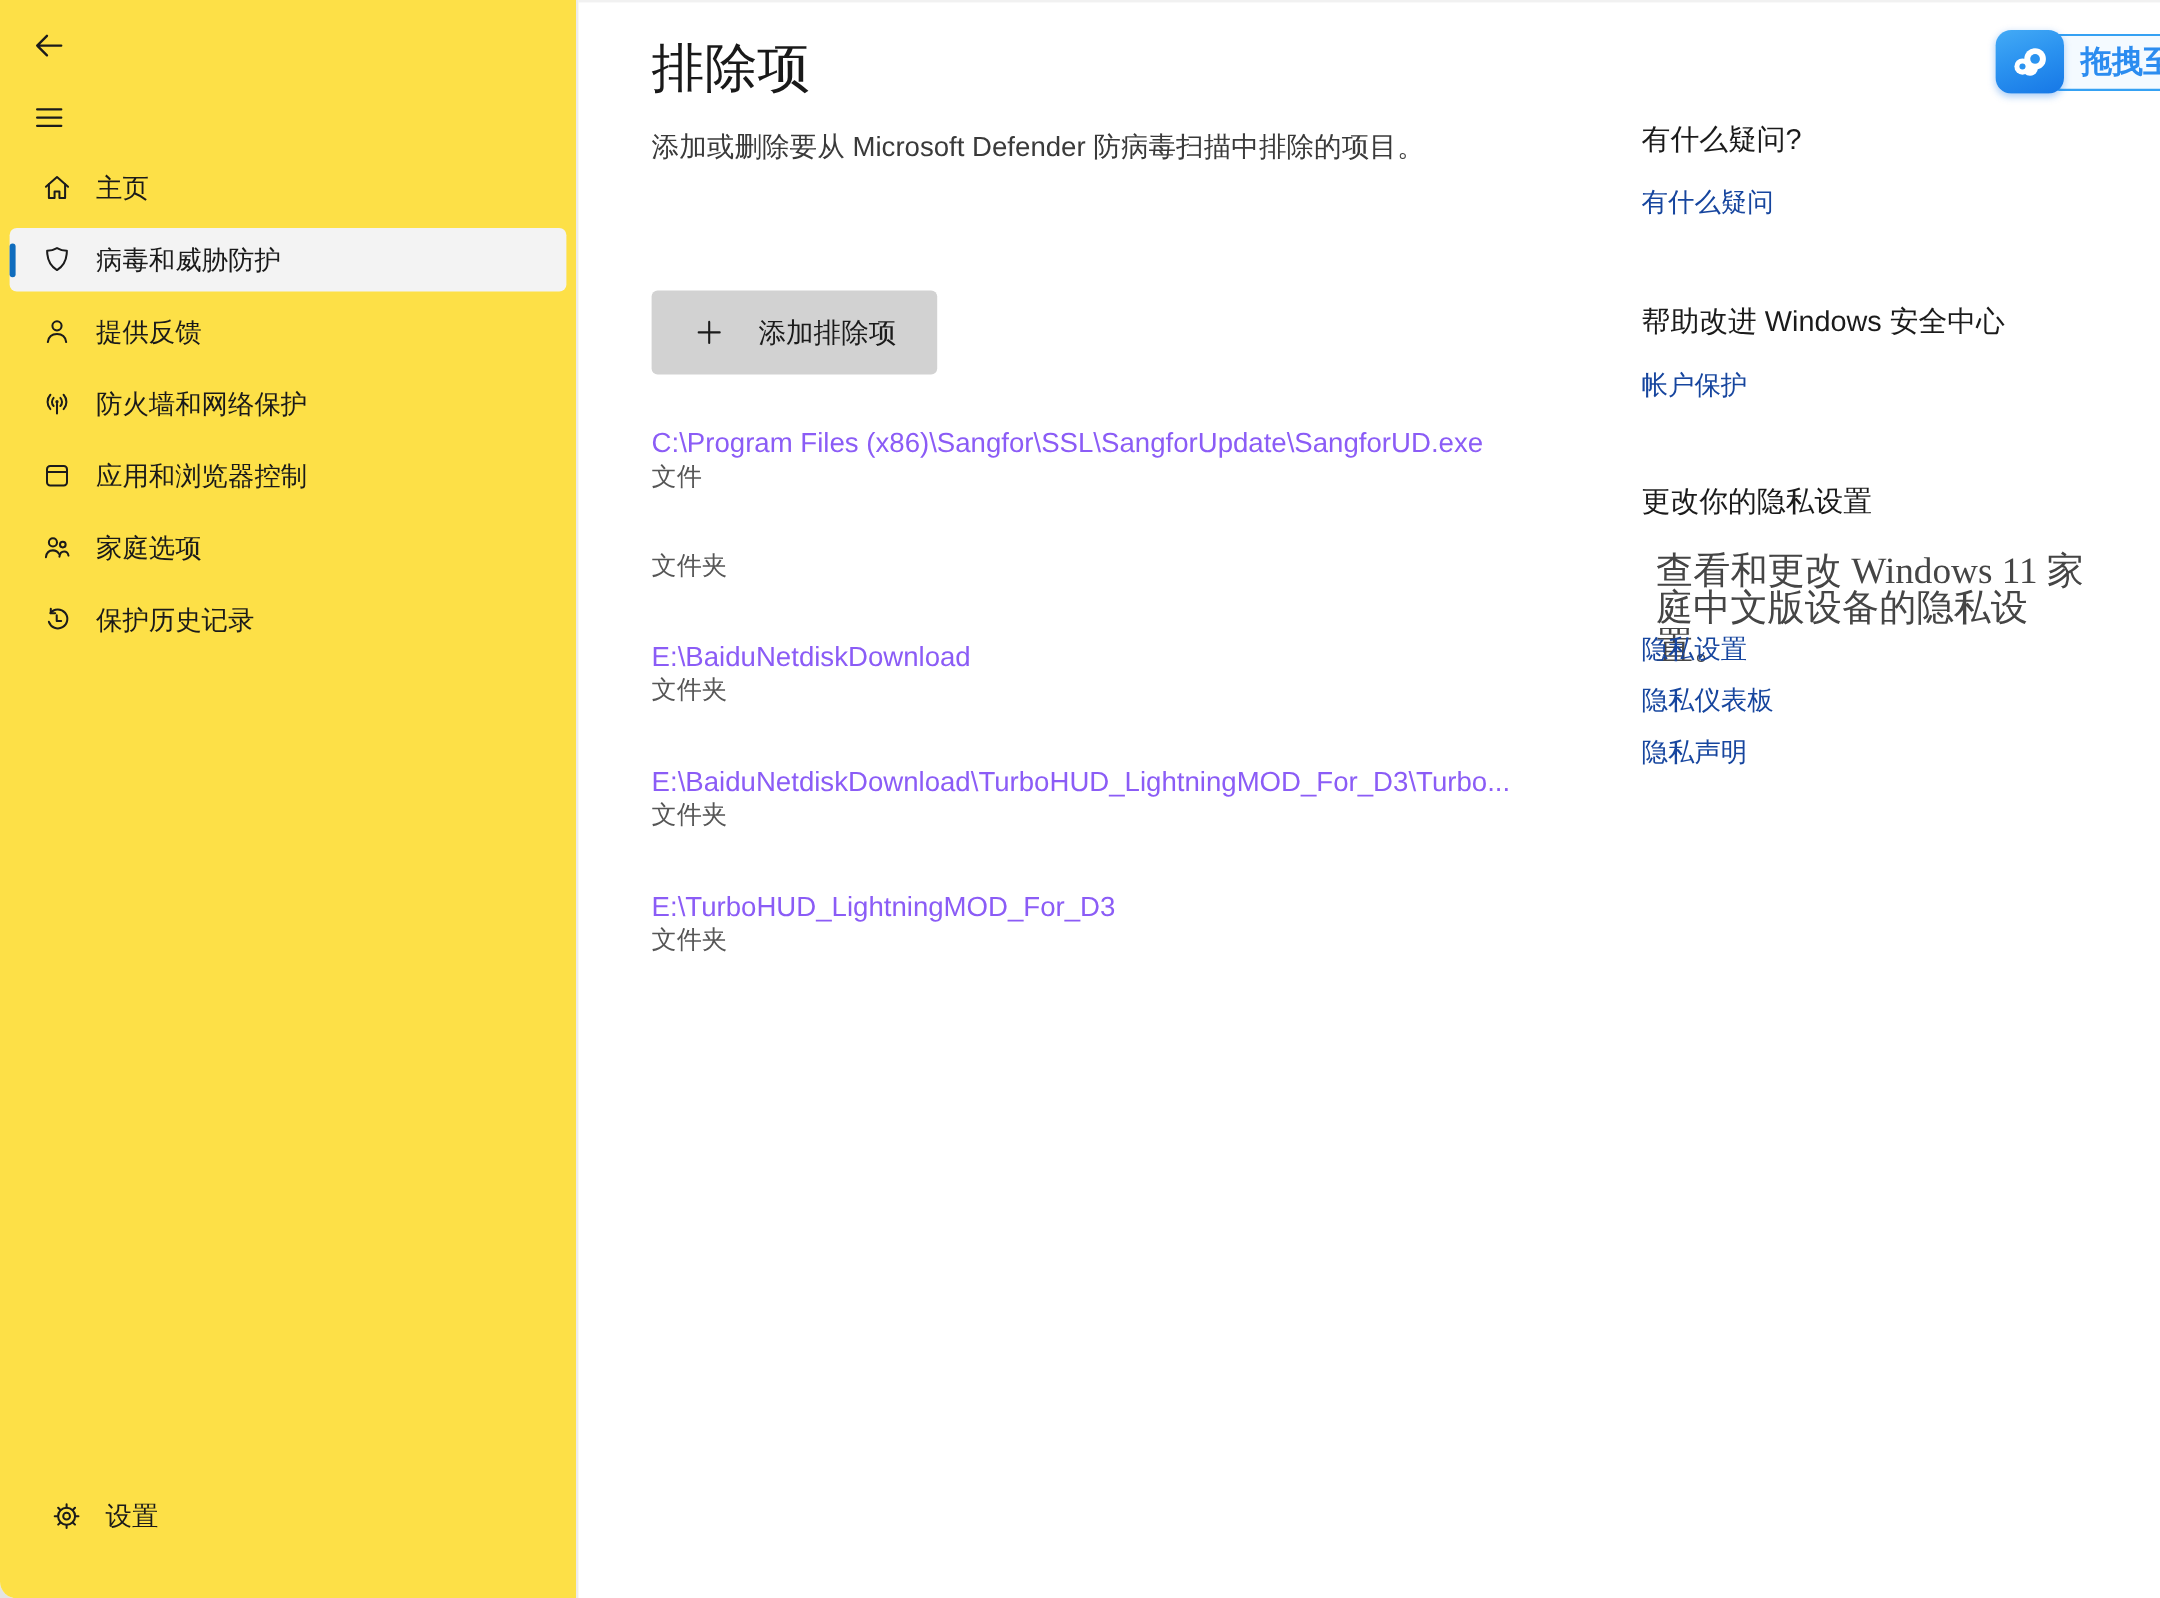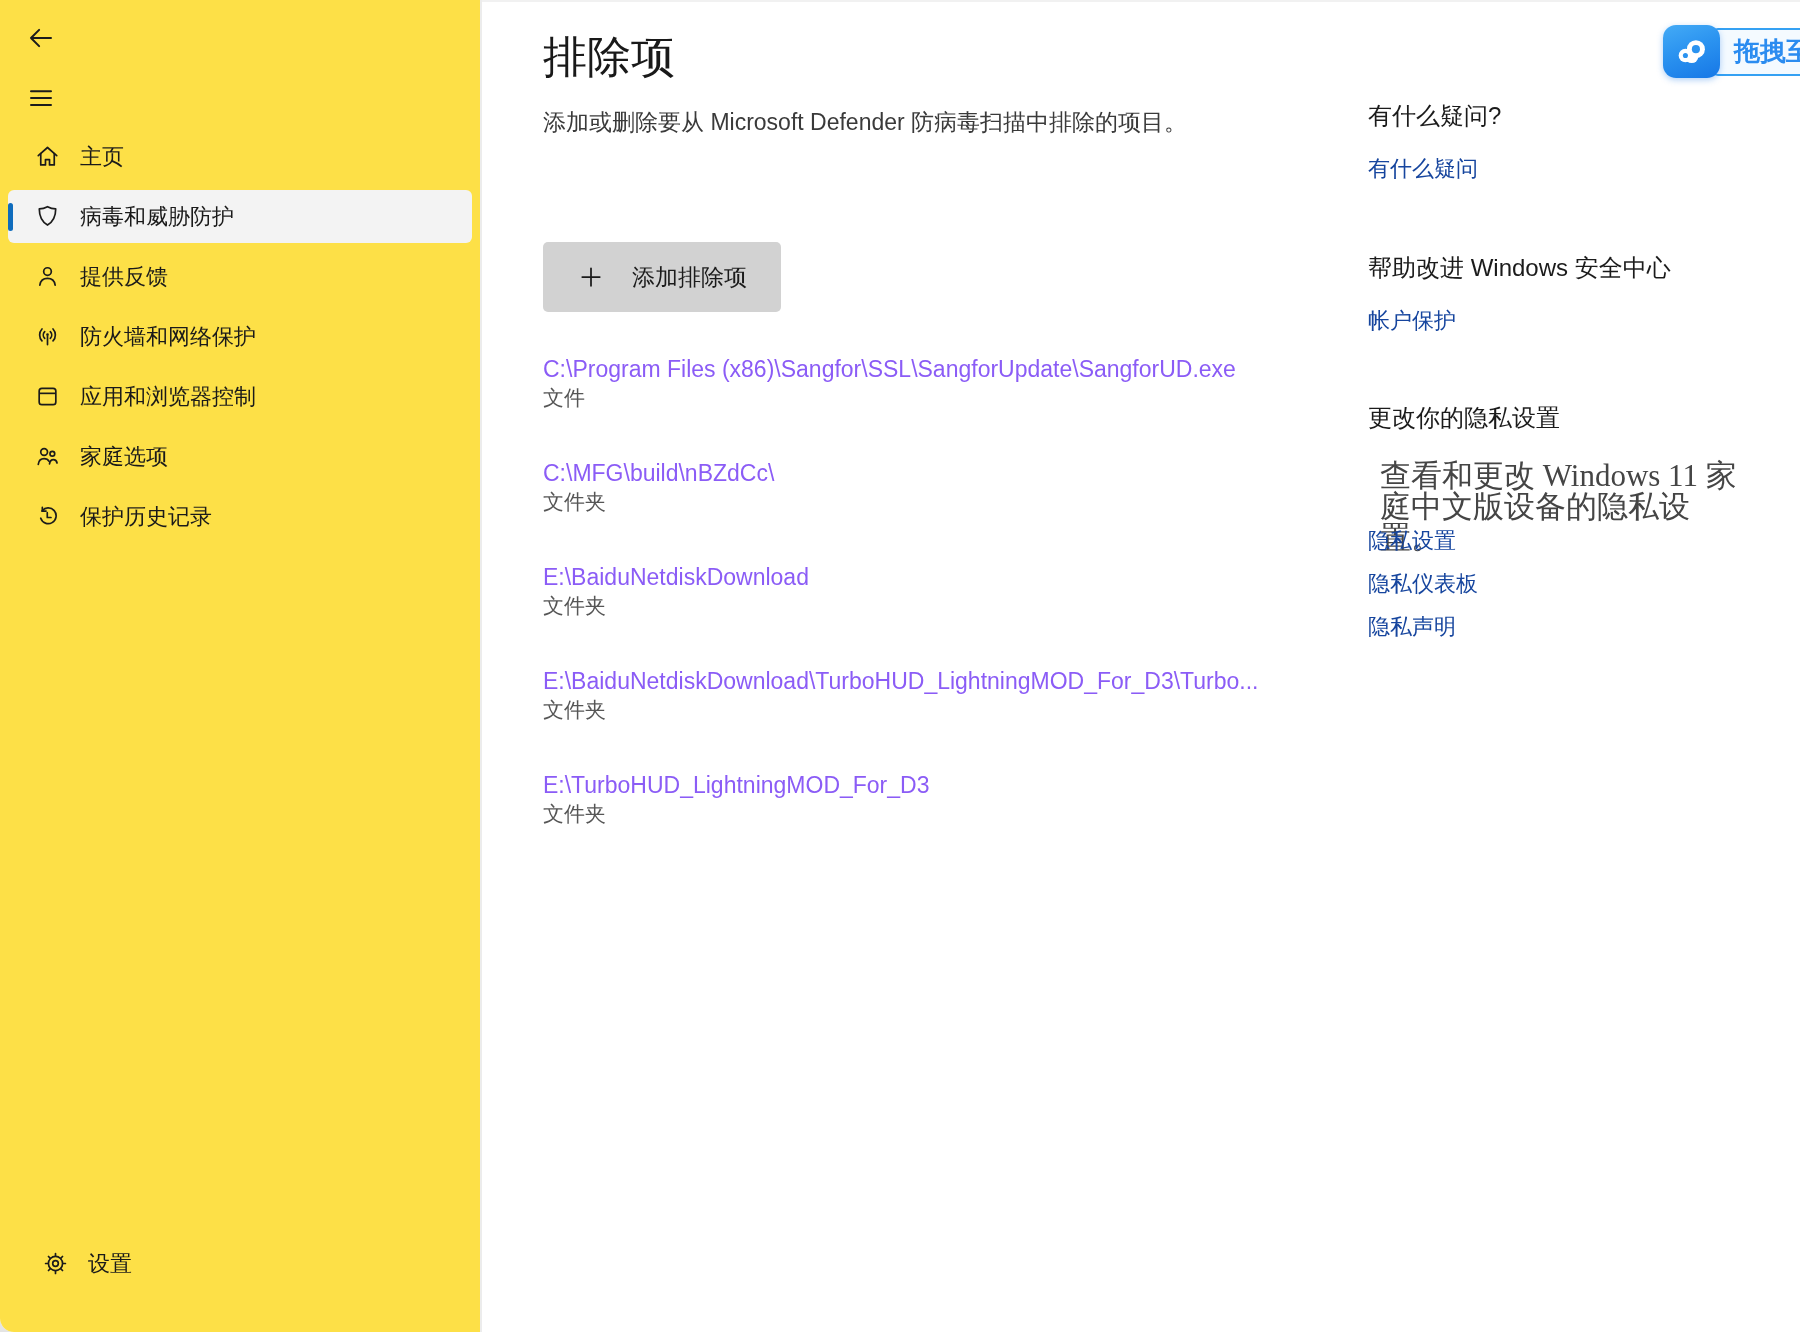--- a/index.html
+++ b/index.html
@@ -187,21 +187,20 @@
       </span>
       <span class="blabel">添加排除项</span>
     </button>
 
     <div class="exclusion-list">
       <div class="exclusion-item">
         <div class="exc-path">C:\Program Files (x86)\Sangfor\SSL\SangforUpdate\SangforUD.exe</div>
         <div class="exc-type">文件</div>
       </div>
       <div class="exclusion-item">
-        <div class="exc-path">C:\MFG\build\nBZdCc\</div>
         <div class="exc-type">文件夹</div>
       </div>
       <div class="exclusion-item">
         <div class="exc-path">E:\BaiduNetdiskDownload</div>
         <div class="exc-type">文件夹</div>
       </div>
       <div class="exclusion-item">
         <div class="exc-path">E:\BaiduNetdiskDownload\TurboHUD_LightningMOD_For_D3\Turbo...</div>
         <div class="exc-type">文件夹</div>
       </div>

